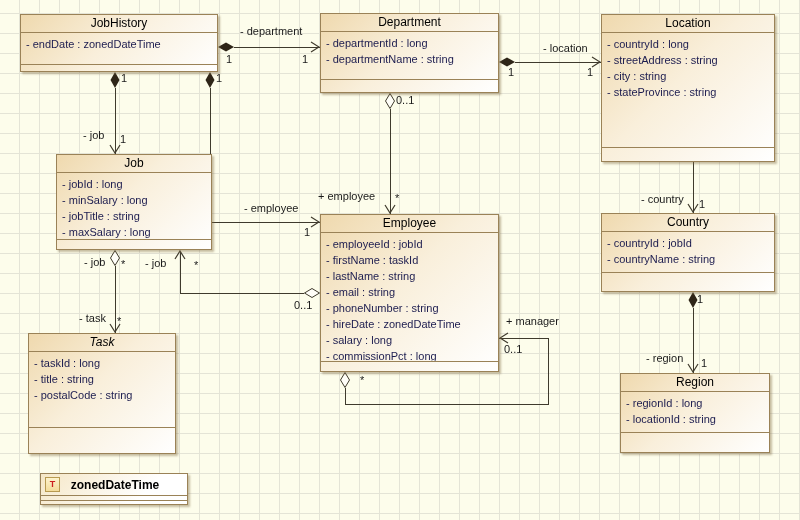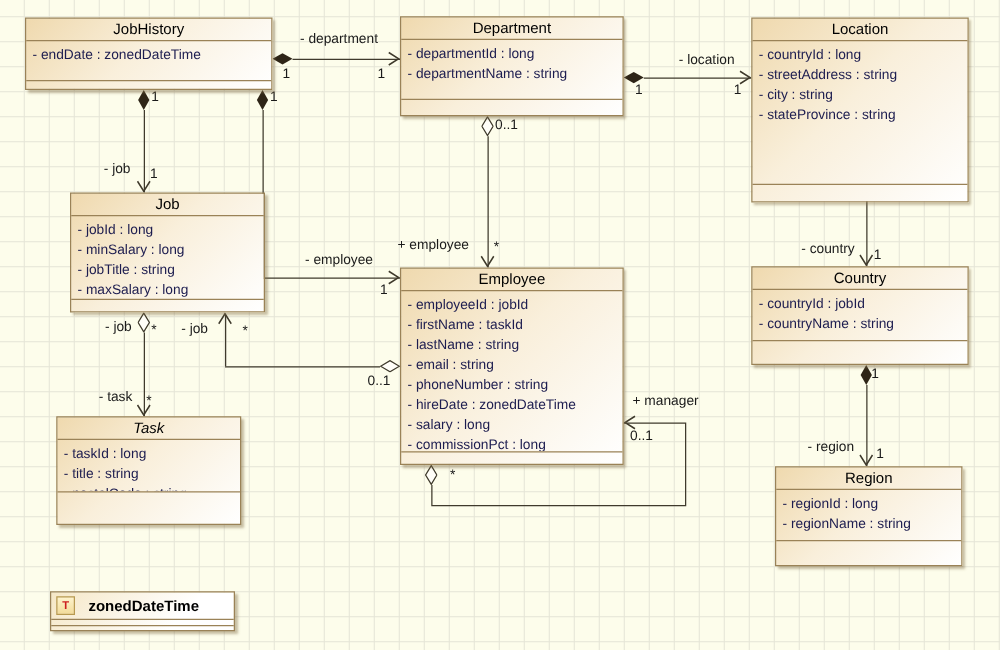--- a/index.html
+++ b/index.html
@@ -233,21 +233,21 @@
       <div class="uml-attr">- lastName : string</div>
       <div class="uml-attr">- email : string</div>
       <div class="uml-attr">- phoneNumber : string</div>
       <div class="uml-attr">- hireDate : zonedDateTime</div>
       <div class="uml-attr">- salary : long</div>
       <div class="uml-attr">- commissionPct : long</div>
     </div>
     <div class="uml-ops" style="height:9px"></div>
   </div>
 
-  <div class="uml-class" style="left:45px;top:333px;width:148px;height:87px">
+  <div class="uml-class" style="left:28px;top:333px;width:148px;height:121px">
     <div class="uml-title italic">Task</div>
     <div class="uml-attrs">
       <div class="uml-attr">- taskId : long</div>
       <div class="uml-attr">- title : string</div>
       <div class="uml-attr">- postalCode : string</div>
     </div>
     <div class="uml-ops" style="height:25px"></div>
   </div>
 
   <div class="uml-class" style="left:601px;top:213px;width:174px;height:79px">
@@ -256,21 +256,21 @@
       <div class="uml-attr">- countryId : jobId</div>
       <div class="uml-attr">- countryName : string</div>
     </div>
     <div class="uml-ops" style="height:18px"></div>
   </div>
 
   <div class="uml-class" style="left:620px;top:373px;width:150px;height:80px">
     <div class="uml-title">Region</div>
     <div class="uml-attrs">
       <div class="uml-attr">- regionId : long</div>
-      <div class="uml-attr">- regionName : string</div>
+      <div class="uml-attr">- locationId : string</div>
     </div>
     <div class="uml-ops" style="height:19px"></div>
   </div>
 
   <div class="dt-box" style="left:40px;top:473px;width:148px;height:32px">
     <div class="dt-title-row">
       <div class="dt-icon">T</div>
       <div class="dt-title">zonedDateTime</div>
     </div>
     <div class="dt-row"></div>

